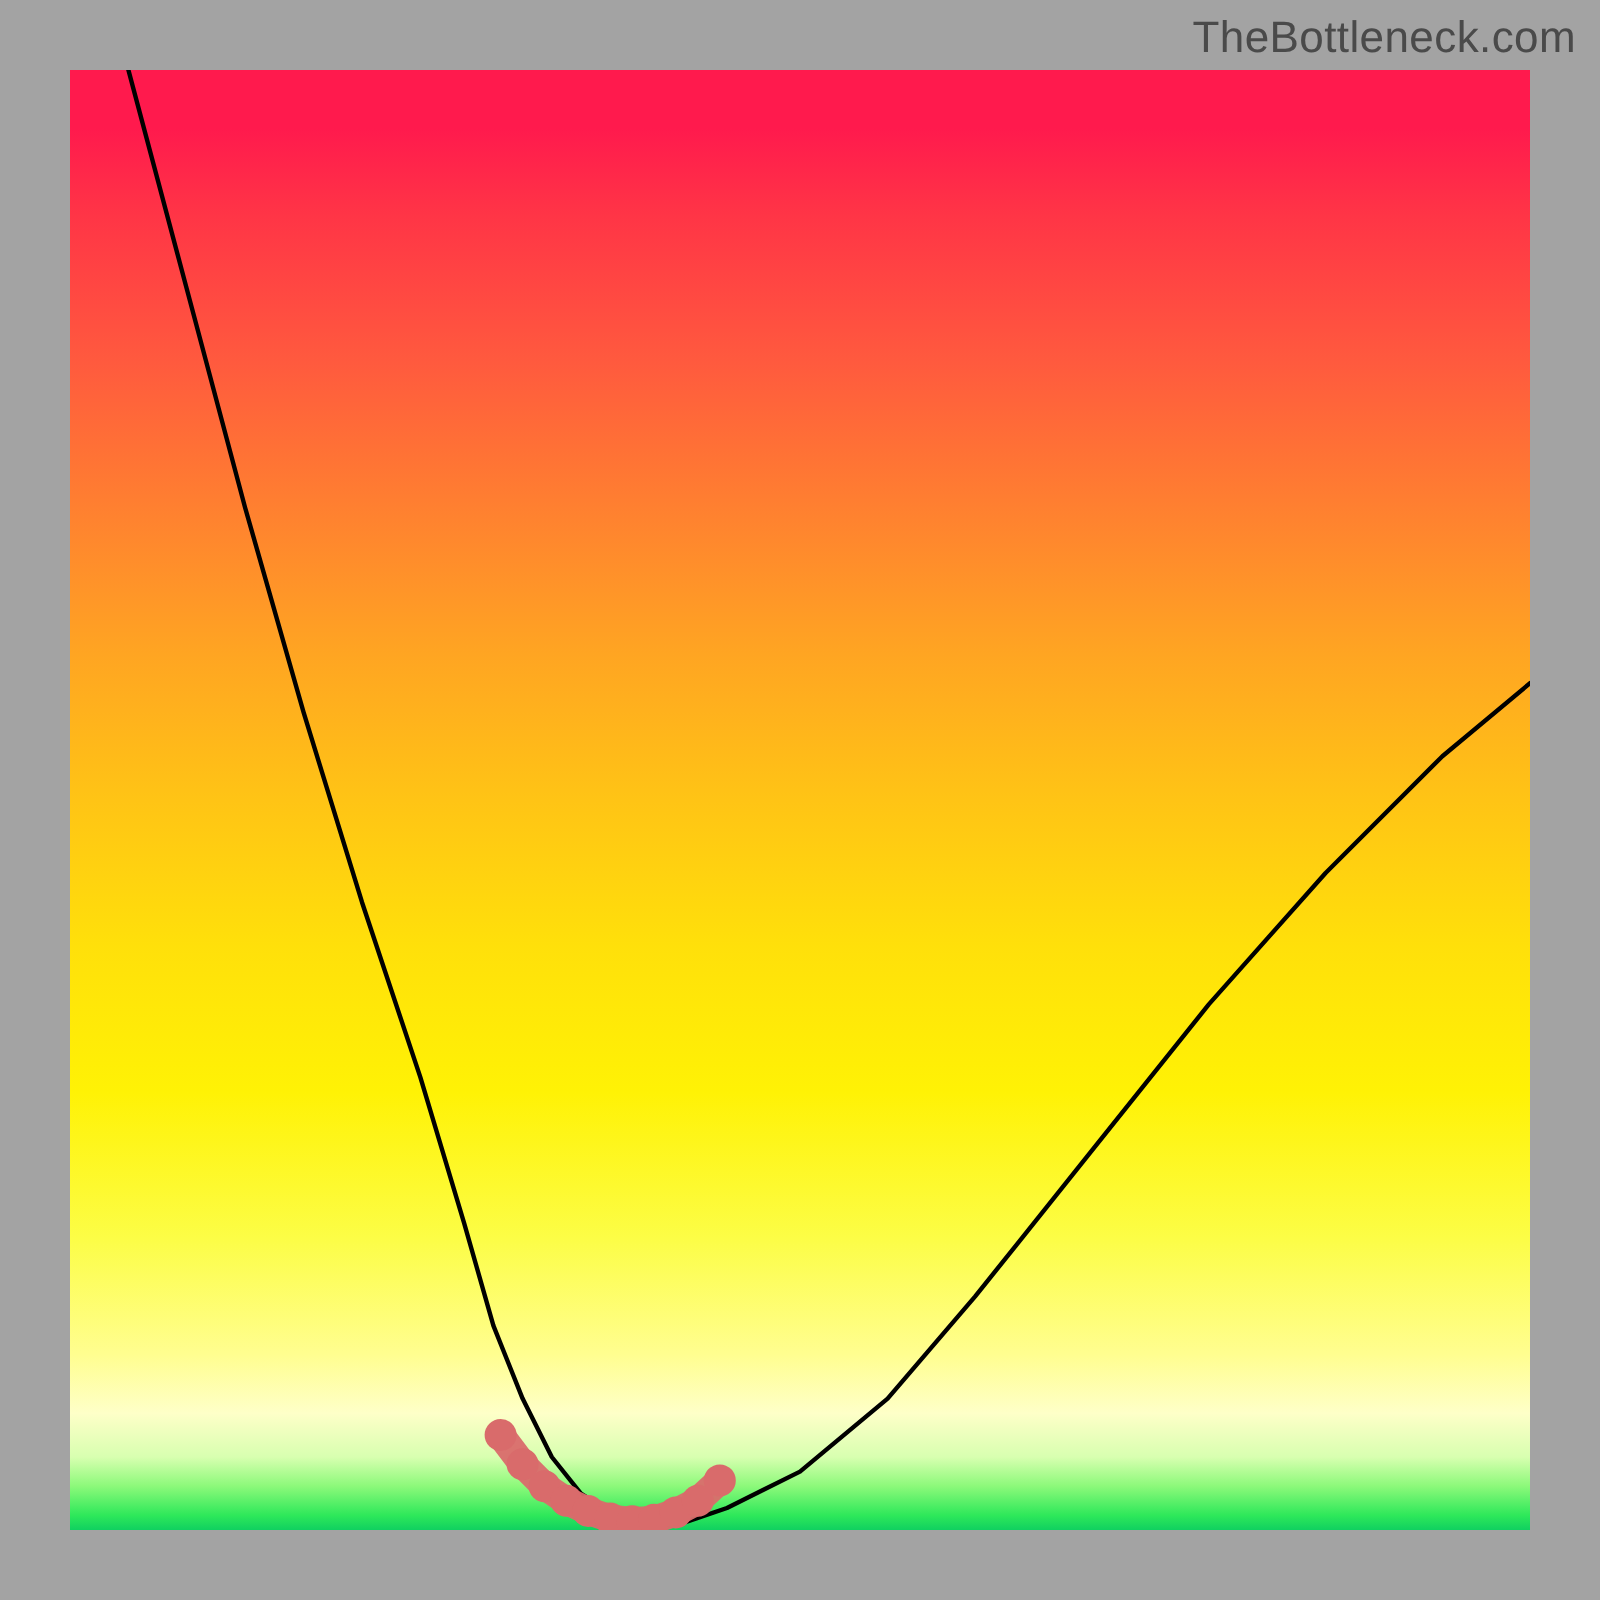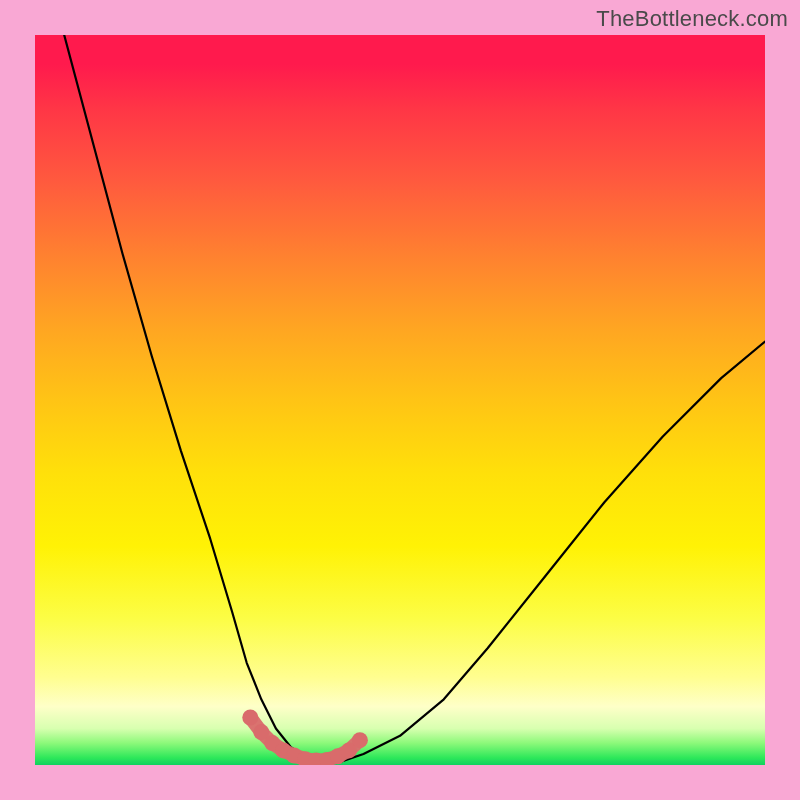--- a/index.html
+++ b/index.html
@@ -10,21 +10,21 @@
     background: #000;
     position: relative;
     font-family: Arial, sans-serif;
   }
   .outer-frame {
     position: absolute;
     top: 0;
     left: 0;
     width: 800px;
     height: 800px;
-    background: #f9a8d4;
+    background: #a3a3a3;
   }
   .plot-area {
     position: absolute;
     top: 35px;
     left: 35px;
     width: 730px;
     height: 730px;
     background: linear-gradient(to bottom,
       #ff1a4d 0%,
       #ff1a4d 4%,

